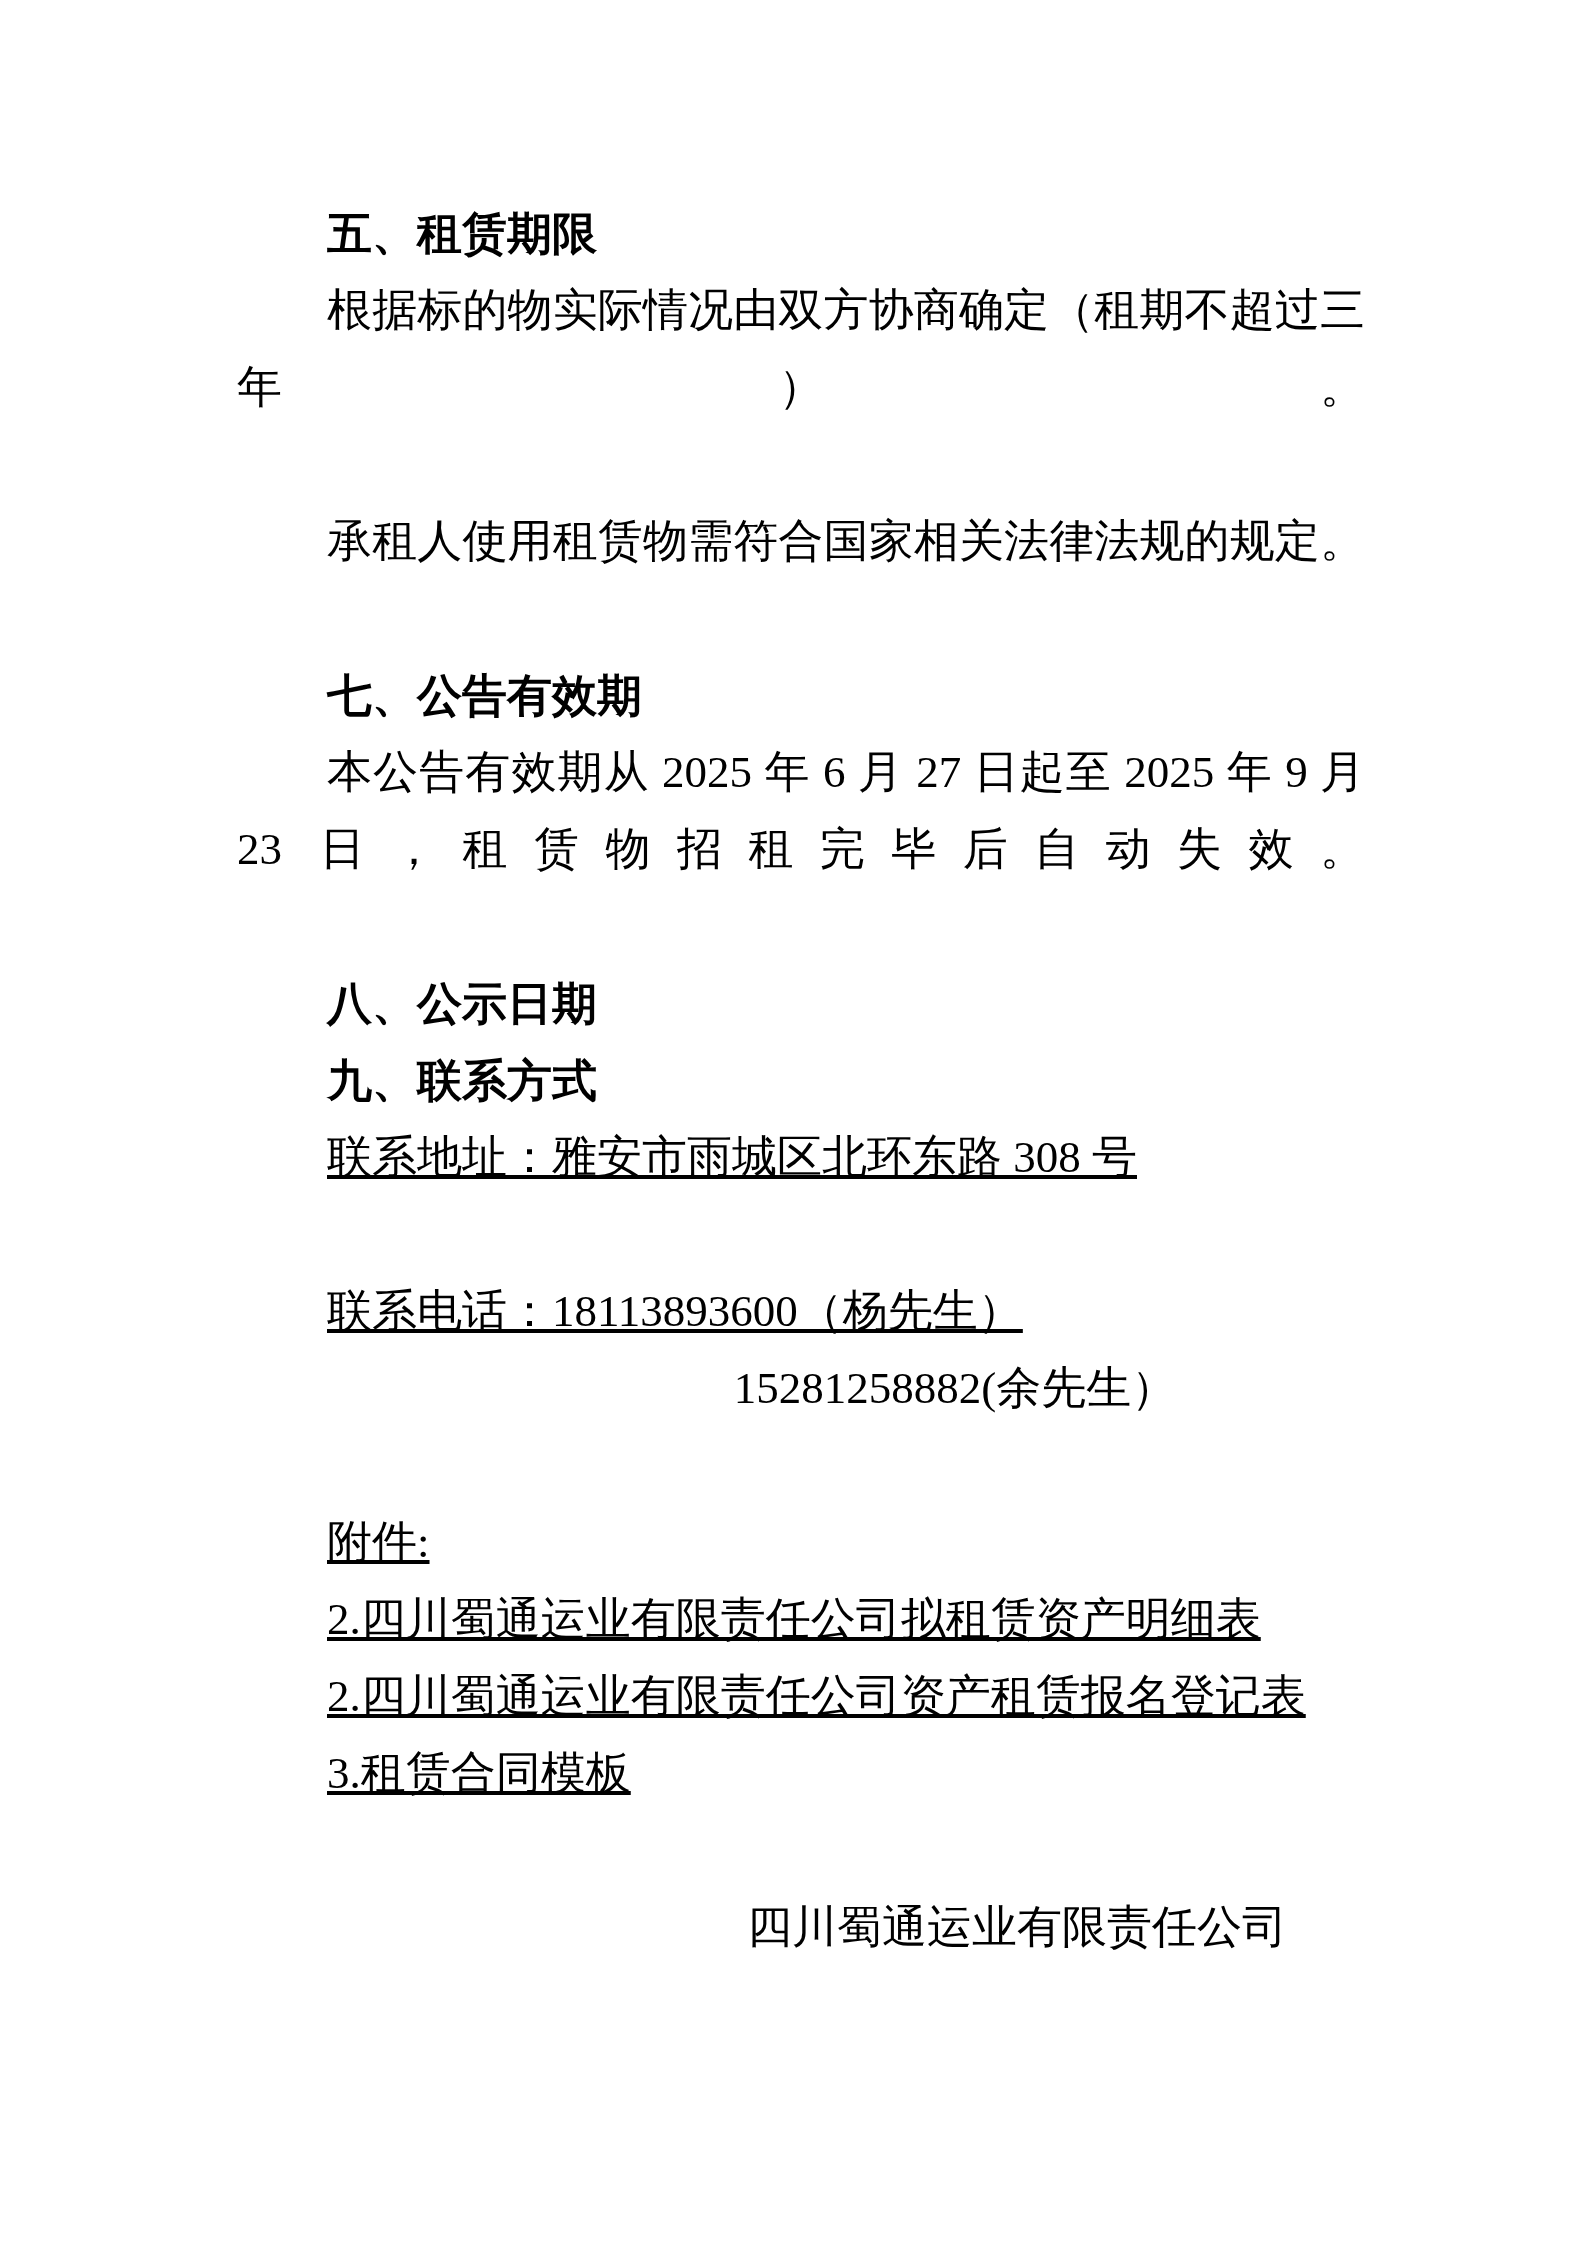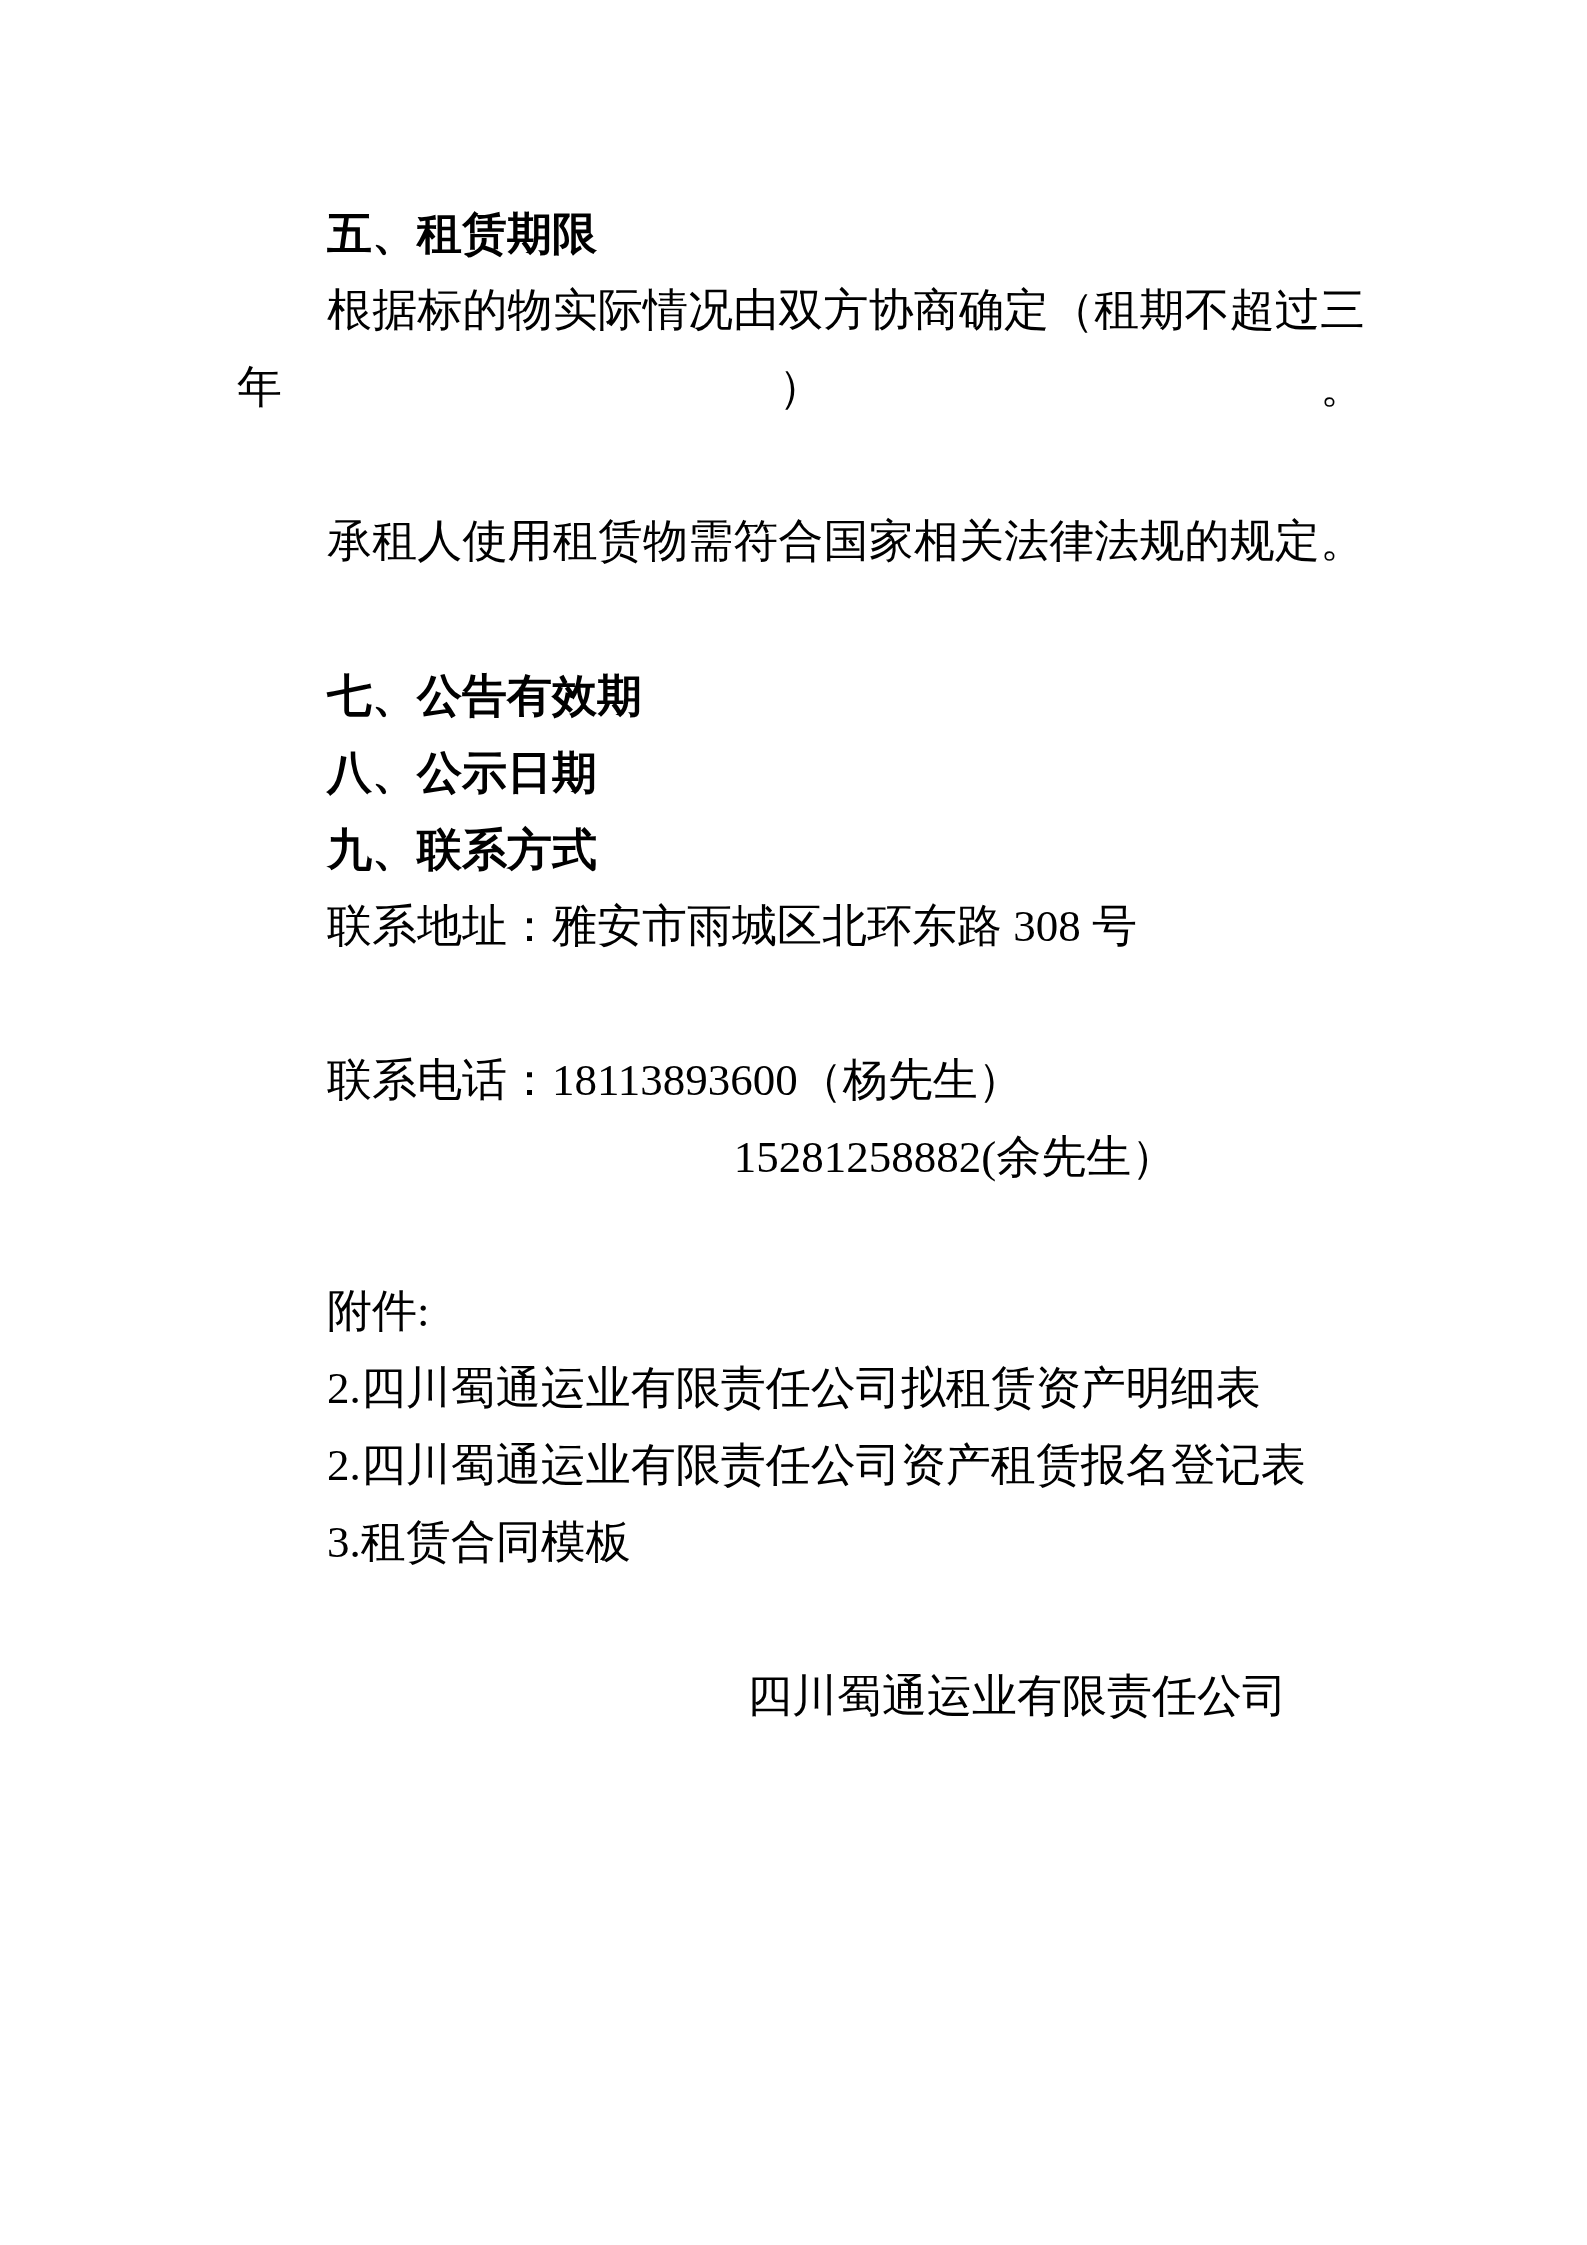--- a/index.html
+++ b/index.html
@@ -41,20 +41,21 @@
     margin: 0;
     padding: 0;
     line-height: 77px;
     text-indent: 90px;
     font-family: "Liberation Sans", "DejaVu Sans", sans-serif;
     font-weight: bold;
     font-size: 45px;
   }
   .indent {
     text-indent: 90px;
+    text-decoration: underline;
   }
   .phone2 {
     padding-left: 308px;
     text-align: center;
   }
   .blank {
     height: 77px;
   }
   .signature {
     margin-left: 432px;
@@ -65,20 +66,21 @@
 <body>
 
 <div class="page">
 
   <h2 class="heading">五、租赁期限</h2>
   <p class="para">根据标的物实际情况由双方协商确定（租期不超过三年）。</p>
 
   <p class="para">承租人使用租赁物需符合国家相关法律法规的规定。</p>
 
   <h2 class="heading">七、公告有效期</h2>
+  <p class="para">本公告有效期从 2025 年 6 月 27 日起至 2025 年 9 月 23 日，租赁物招租完毕后自动失效。</p>
 
   <h2 class="heading">八、公示日期</h2>
 
   <h2 class="heading">九、联系方式</h2>
 
   <div class="line indent">联系地址：雅安市雨城区北环东路 308 号</div>
 
   <div class="blank"></div>
 
   <div class="line indent">联系电话：18113893600（杨先生）</div>

